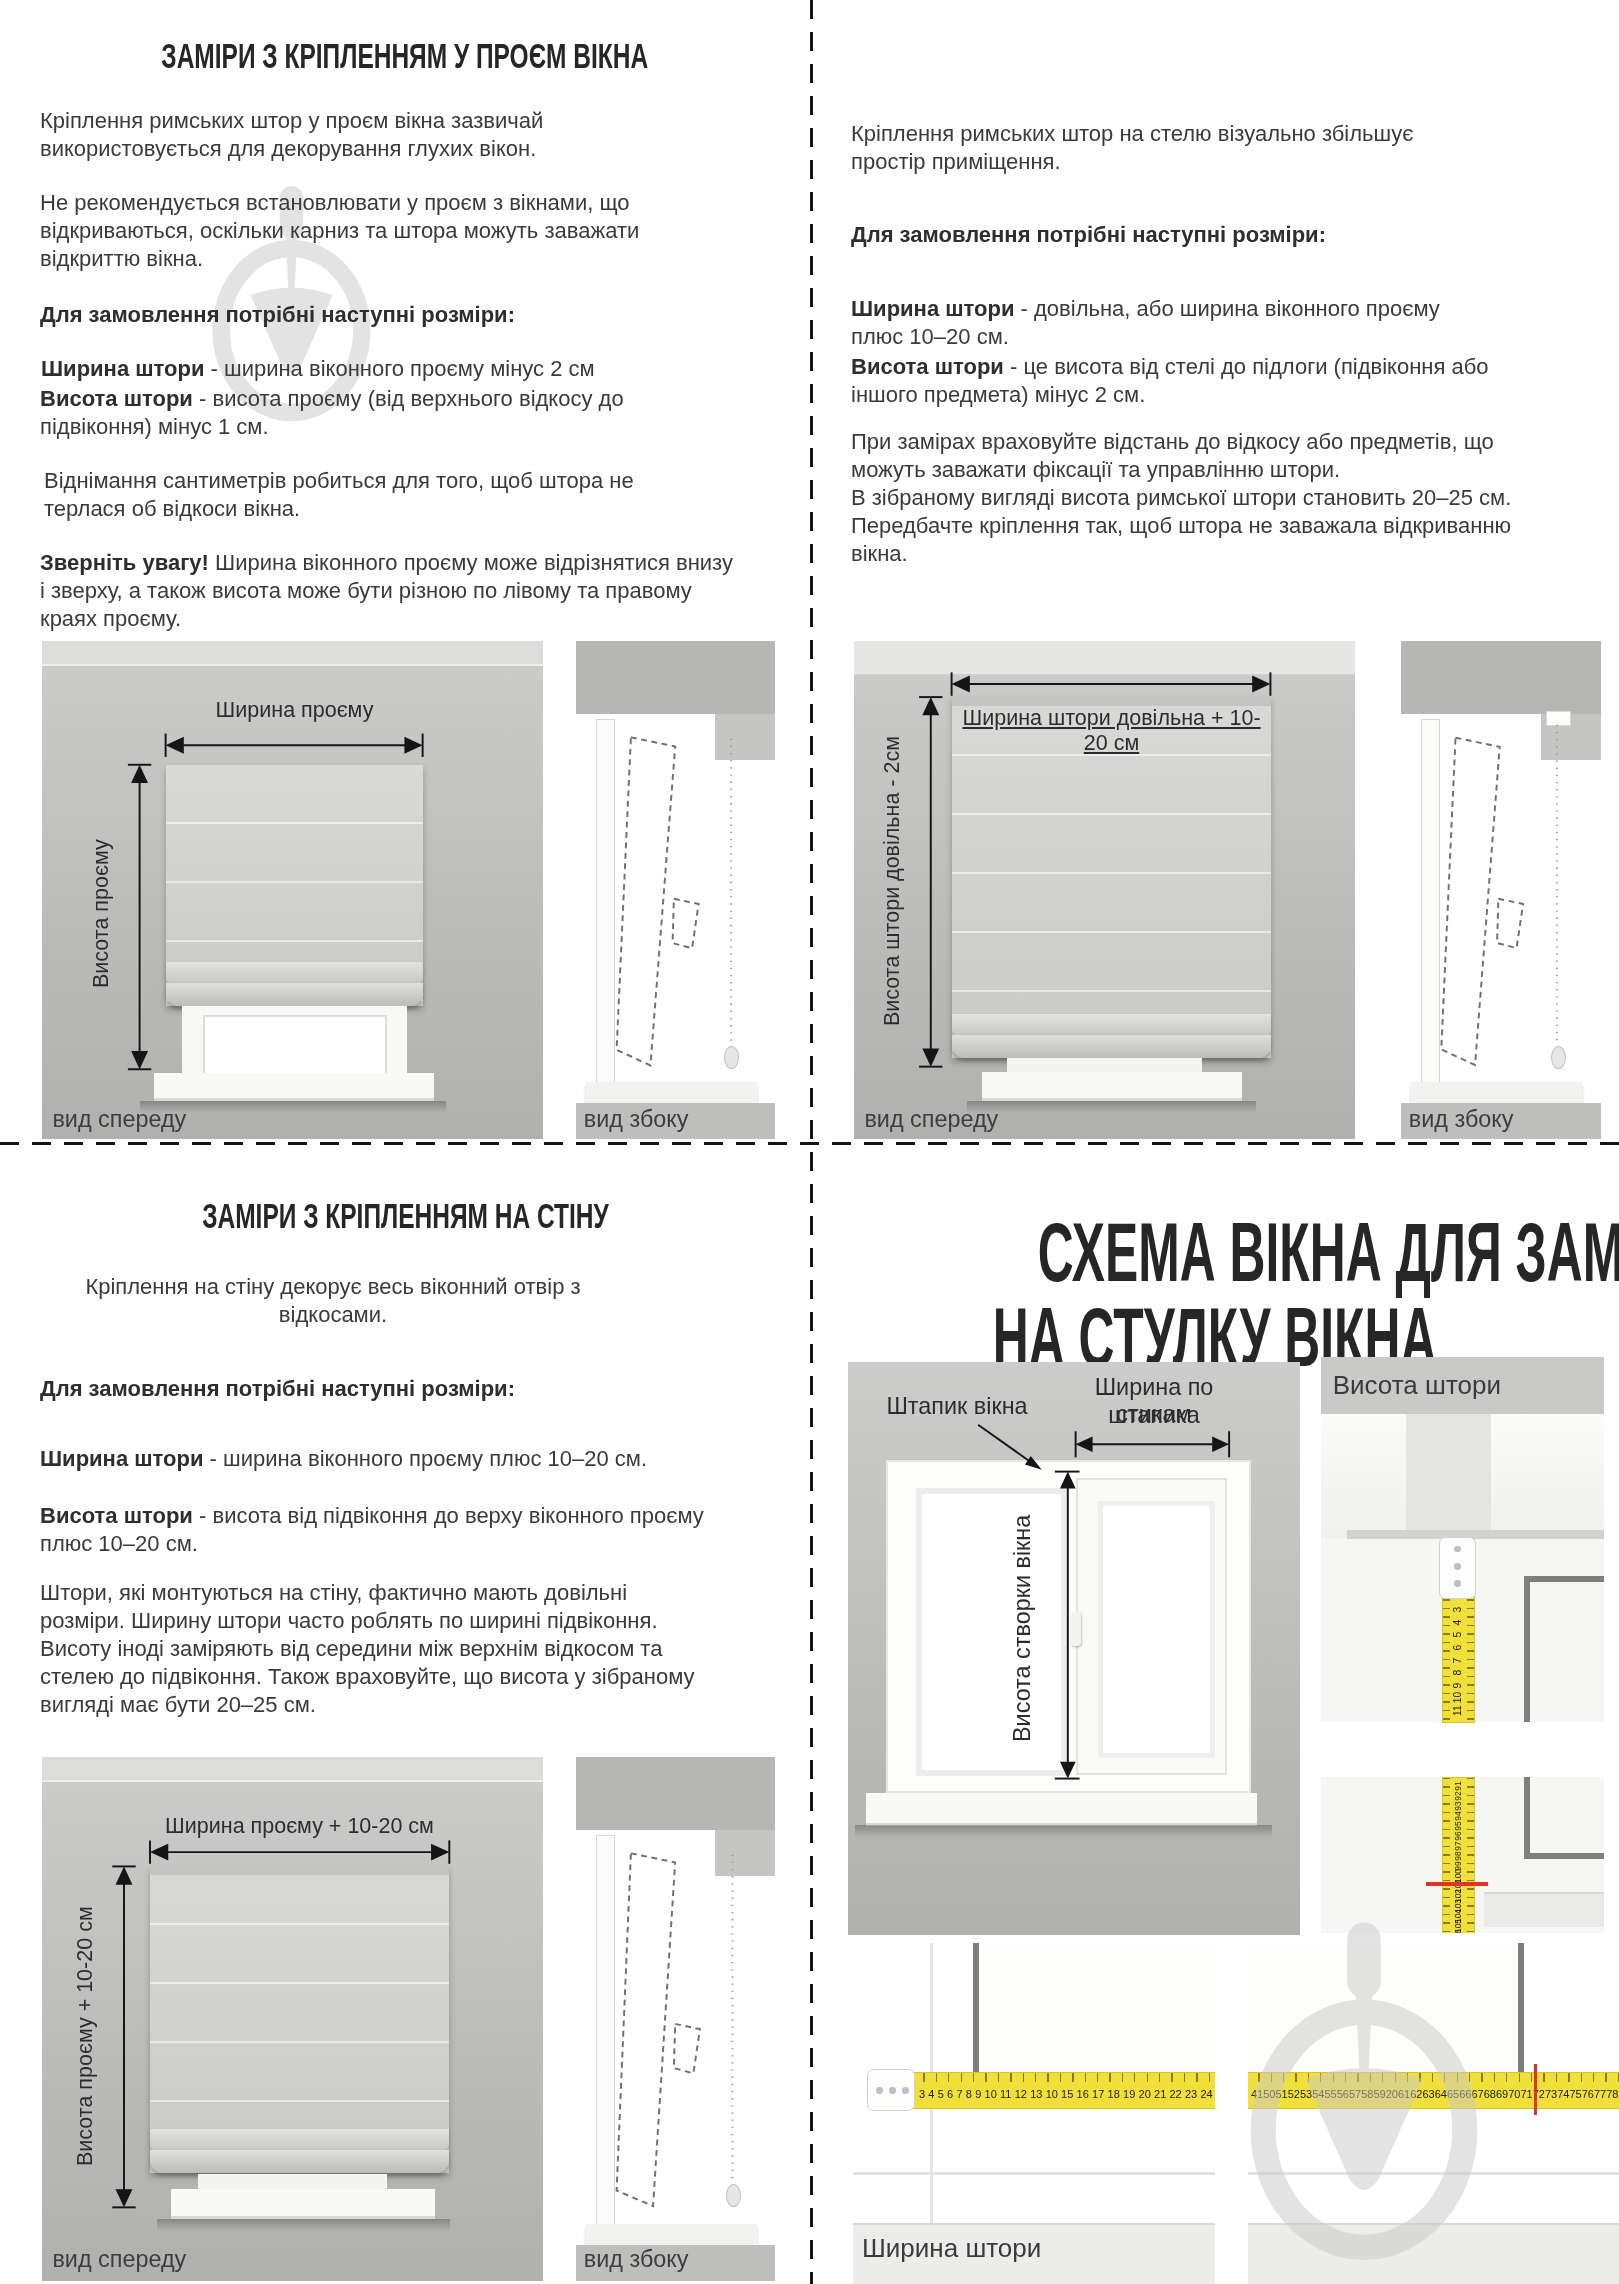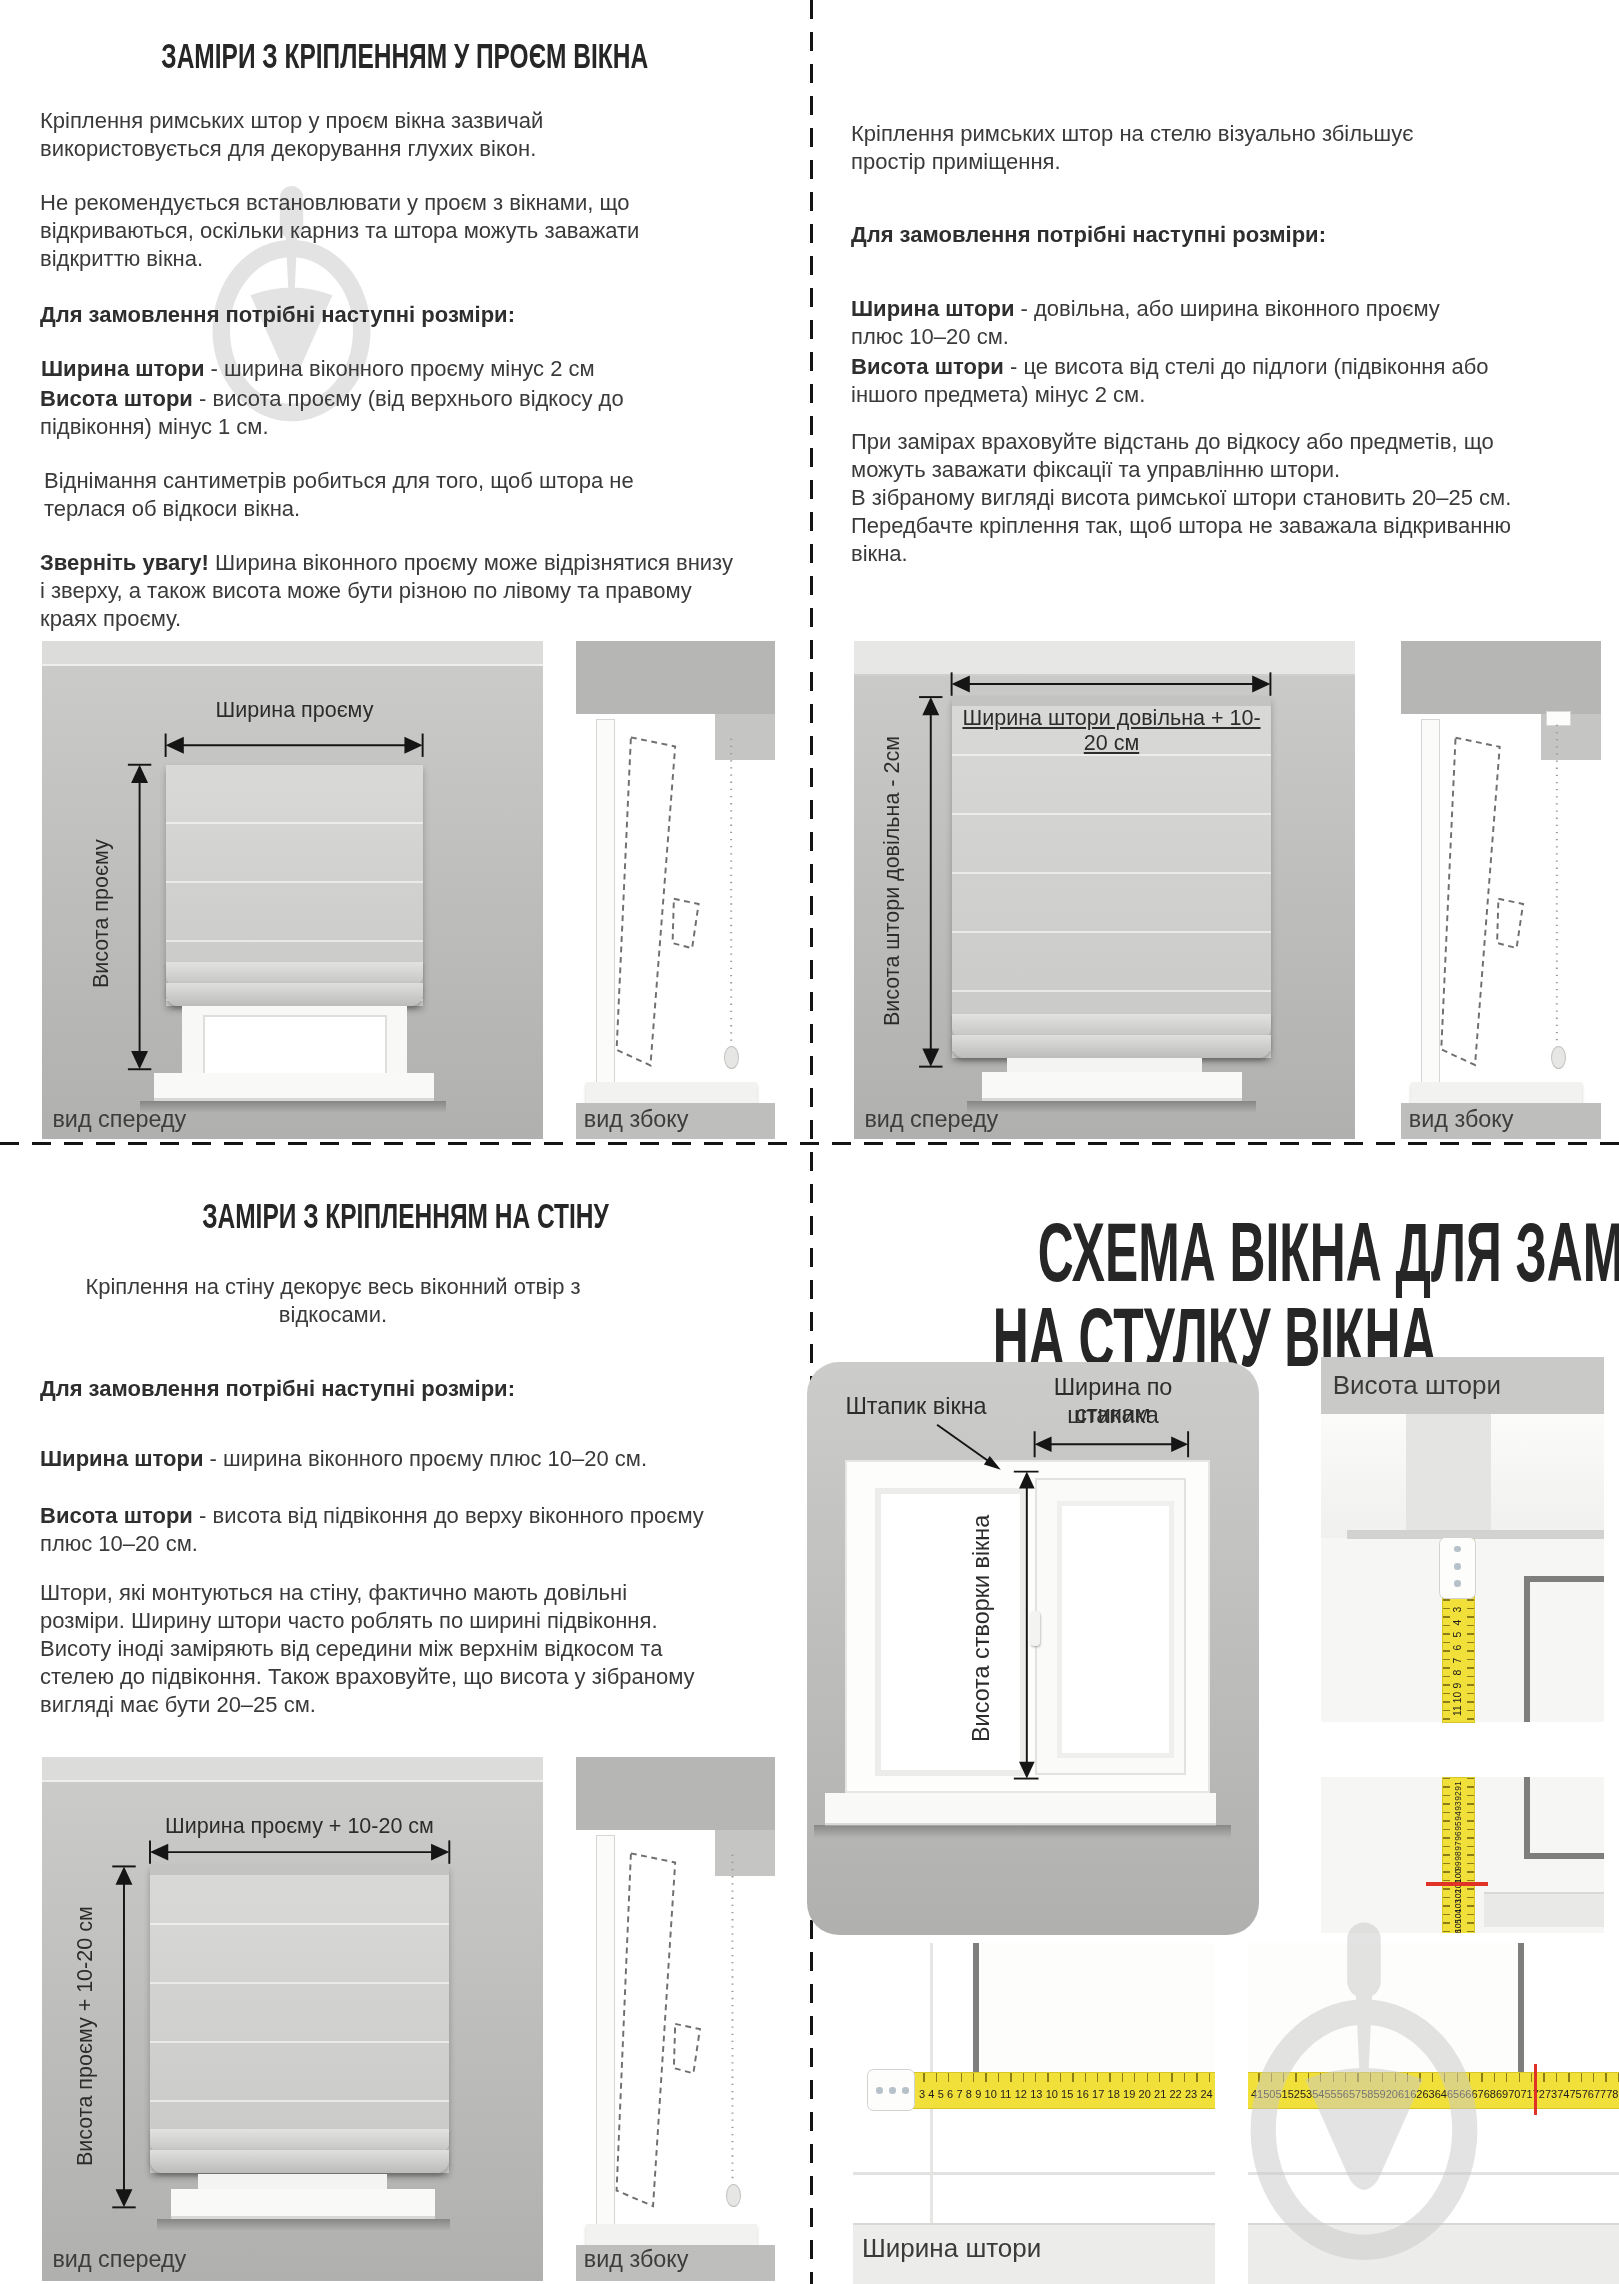--- a/index.html
+++ b/index.html
@@ -269,21 +269,21 @@
     <div class="side-sill"></div>
     <div class="side-base"></div>
     <div class="fig-caption" style="left:7.8px;top:489px;">вид збоку</div>
   </div>
 
   <div class="bigtitle" style="top:1205px;">
     <span class="cond2">СХЕМА ВІКНА ДЛЯ ЗАМІРІВ</span></div>
   <div class="bigtitle" style="top:1290px;">
     <span class="cond2">НА СТУЛКУ ВІКНА</span></div>
 
-  <div class="fig" style="left:807px;top:1362px;width:452px;height:573px;border-radius:32px;">
+  <div class="fig" style="left:848px;top:1362px;width:452px;height:573px;">
     <div class="glassbox" style="left:38px;top:98px;width:365px;height:333px;background:#fdfdfb;box-shadow:inset 0 0 0 2px #e6e6e4;"></div>
     <div class="glass" style="left:68px;top:126px;width:139px;height:276px;border:6.5px solid #ececea;"></div>
     <div class="glassbox" style="left:228px;top:116px;width:151px;height:297px;background:#fafaf8;box-shadow:inset 0 0 0 2px #e2e2e0;"></div>
     <div class="glass" style="left:250px;top:139px;width:107px;height:247px;border:5.2px solid #efefed;"></div>
     <div class="glassbox" style="left:223px;top:249px;width:10.4px;height:35px;background:#f3f3f1;border-radius:3.9px;box-shadow:0.7px 1.3px 2px rgba(0,0,0,.25);"></div>
     <div class="sill" style="left:18px;top:431px;width:391px;height:30px;"></div>
     <div class="sill-shadow" style="left:6.5px;top:463px;width:417px;height:13px;"></div>
     <div class="fig-label" style="left:31px;top:31px;width:156px;font-size:23.4px;">Штапик вікна</div>
     <div class="fig-label" style="left:215px;top:11.7px;width:182px;font-size:23.4px;">Ширина по стикам</div>
     <div class="fig-label" style="left:215px;top:40px;width:182px;font-size:23.4px;">штапика</div>

